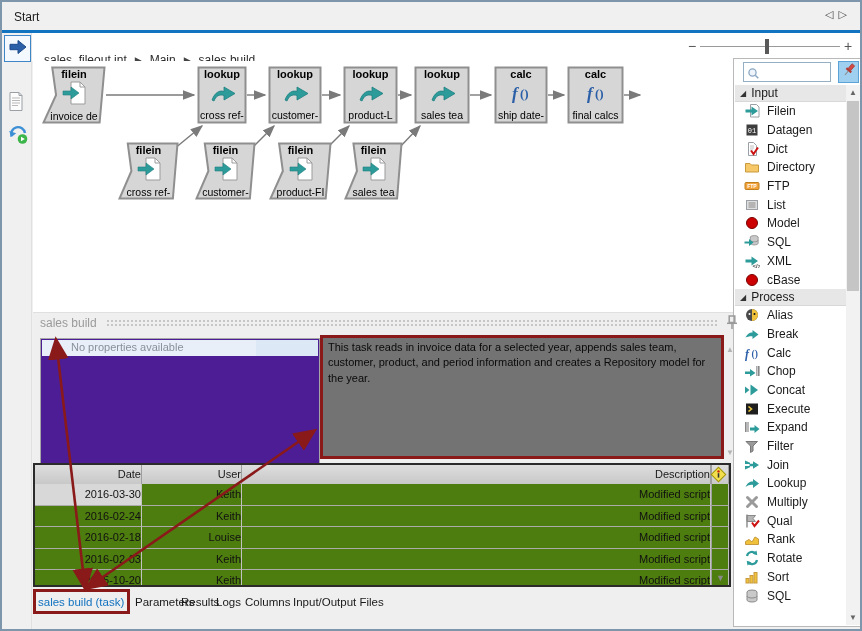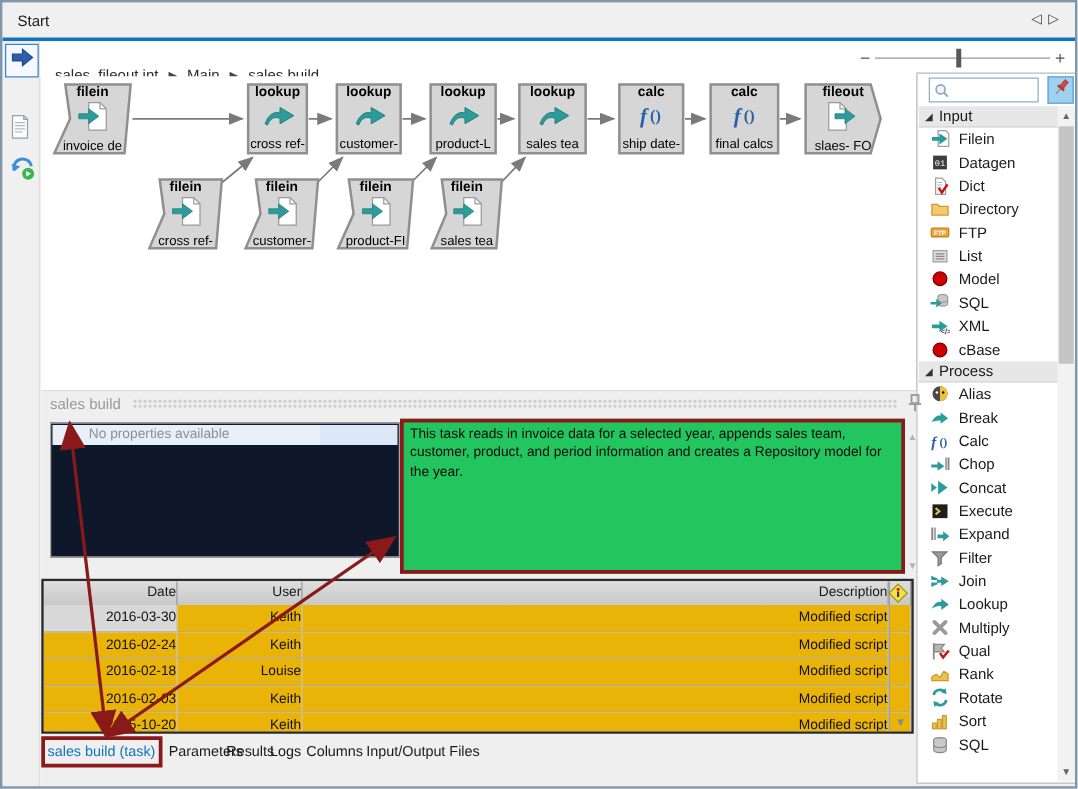--- a/index.html
+++ b/index.html
@@ -57,36 +57,36 @@
   .pal-scroll .sarrow{position:absolute;left:0;width:14px;text-align:center;font-size:8px;color:#666;}
   .pal-thumb{position:absolute;left:1px;width:12px;background:#c5c5c5;}
 
   
   .panelbg{position:absolute;left:31px;top:310px;width:700px;bottom:0;background:#efefef;border-top:1px solid #e0e0e0;}
   .panel-title{position:absolute;left:38px;top:314px;font-size:12px;color:#9a9a9a;}
   .panel-dots{position:absolute;left:104px;top:317px;width:612px;height:8px;
               background-image:radial-gradient(circle,#c6c6c6 1px,transparent 1.2px);background-size:4px 4px;}
   .panel-pin{position:absolute;left:724px;top:313px;}
 
-  .props-box{position:absolute;left:38px;top:336px;width:280px;height:108px;background:#0f172a;border:1px solid #a6a6a6;}
+  .props-box{position:absolute;left:38px;top:336px;width:280px;height:145px;background:#4c1d95;border:1px solid #a6a6a6;}
   .props-strip{position:absolute;left:1px;top:1px;width:214px;height:16px;background:#e9eff9;}
   .props-strip2{position:absolute;left:215px;top:1px;width:62px;height:16px;background:#dde8f6;}
   .props-text{position:absolute;left:30px;top:2px;font-size:11px;color:#8a9099;}
 
-  .desc-box{position:absolute;left:318px;top:333px;width:404px;height:124px;background:#22c55e;border:3px solid #8a1a1a;
+  .desc-box{position:absolute;left:318px;top:333px;width:404px;height:124px;background:#737373;border:3px solid #8a1a1a;
             font-size:11px;color:#0a0a0a;line-height:1.4;padding:2px 5px;}
   .desc-up,.desc-dn{position:absolute;left:724px;font-size:8px;color:#b3b3b3;}
 
   
   .htable{position:absolute;left:31px;top:461px;width:698px;height:124px;background:#fff;border:2px solid #2b2b2b;overflow:hidden;}
   .hrow{display:grid;grid-template-columns:107px 100px 469px 1fr;text-align:right;}
   .hheader{height:19px;background:linear-gradient(#dedede,#c8c8c8);}
   .hheader .hcell{font-size:11px;color:#1a1a1a;line-height:18px;padding-left:8px;border-right:1px solid #9e9e9e;}
   .hbody .hcell{font-size:11px;color:#111;height:21.5px;line-height:20px;padding-left:8px;
-                border-right:1px solid #c2c2c2;border-bottom:1px solid #ababab;background:#eab308;}
+                border-right:1px solid #c2c2c2;border-bottom:1px solid #ababab;background:#4d7c0f;}
   .hbody .hcell.sel{background:#d8d8d8;}
   .tbl-warn{position:absolute;right:2px;top:1px;}
   .tbl-dn{position:absolute;right:4px;bottom:2px;font-size:9px;color:#8a8a8a;}
 
   
   .btab{position:absolute;top:594px;font-size:11.5px;color:#1a1a1a;white-space:nowrap;}
   .btab.active{color:#1273c0;}
   .ann-box-tab{position:absolute;left:31px;top:587px;width:97px;height:25px;border:3px solid #8a1a1a;}
 
   .overlay{position:absolute;inset:0;pointer-events:none;}
@@ -229,34 +229,20 @@
         </svg>
         <div class="col">
           <span class="node-type">calc</span>
           <span><svg width="26" height="22" viewBox="0 0 26 22">
               <text x="4" y="17" font-family="Liberation Serif,serif" font-size="17" font-style="italic" font-weight="bold" fill="#2B5FA8">f</text>
               <text x="12" y="16" font-family="Liberation Serif,serif" font-size="13" font-weight="bold" fill="#2B5FA8">()</text>
             </svg></span>
           <span class="node-name">final calcs</span>
         </div>
       </div>
-      <div class="node" style="left: 610px; top: 5px; width: 63px; height: 58px;">
-        <svg class="shape" width="63" height="58">
-          <path d="M1.5 1.5 L53.55 1.5 L61.5 29 L53.55 56.5 L1.5 56.5 Z" fill="#d6d6d6" stroke="#8f8f8f" stroke-width="2"></path>
-        </svg>
-        <div class="col">
-          <span class="node-type">fileout</span>
-          <span><svg width="27" height="26" viewBox="0 0 27 26">
-              <path d="M2 2h9l5 5v17H2z" fill="#fff" stroke="#9b9b9b"></path>
-              <path d="M11 2v5h5" fill="none" stroke="#9b9b9b"></path>
-              <path d="M7 11h8V7l8 6-8 6v-4H7z" fill="#2E9B9B" stroke="#1e7f7f" stroke-width="0.6"></path>
-            </svg></span>
-          <span class="node-name">slaes- FO</span>
-        </div>
-      </div>
       <div class="node" style="left: 85px; top: 81px; width: 61px; height: 58px;">
         <svg class="shape" width="61" height="58">
           <path d="M9.76 1.5 L59.5 1.5 L54.9 56.5 L1.5 56.5 L13.42 29 Z" fill="#d6d6d6" stroke="#8f8f8f" stroke-width="2"></path>
         </svg>
         <div class="col">
           <span class="node-type">filein</span>
           <span><svg width="26" height="26" viewBox="0 0 26 26">
               <path d="M10 2h9l5 5v17H10z" fill="#fff" stroke="#9b9b9b"></path>
               <path d="M19 2v5h5" fill="none" stroke="#9b9b9b"></path>
               <path d="M2 11h8V7l8 6-8 6v-4H2z" fill="#2E9B9B" stroke="#1e7f7f" stroke-width="0.6"></path>

